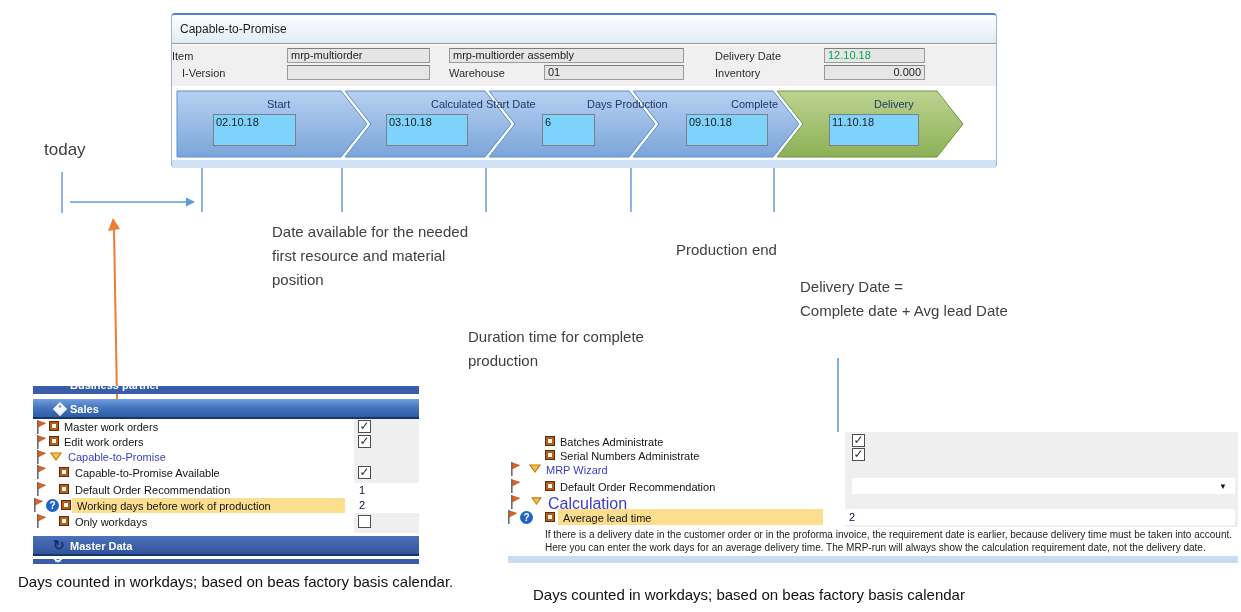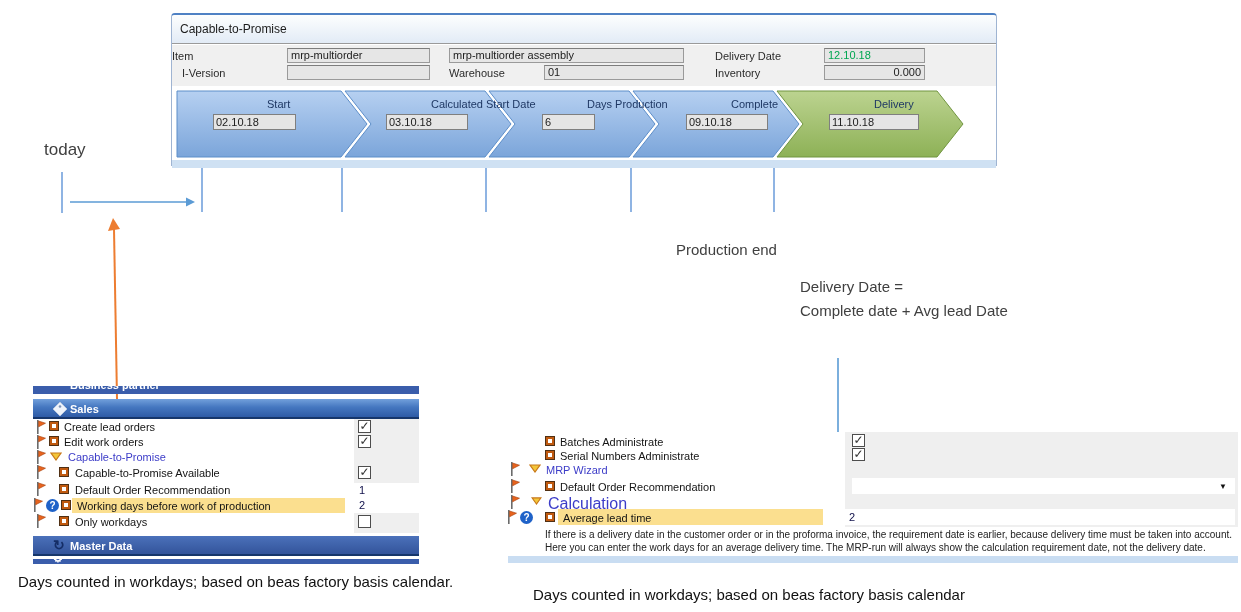--- a/index.html
+++ b/index.html
@@ -13,21 +13,21 @@
   .win-title { position:absolute; left:0; top:0; width:100%; height:29px; background:linear-gradient(#fdfefe,#e2ebf6); border-bottom:1px solid #9a9a9a; border-radius:3px 3px 0 0; font-size:12px; color:#1c1c1c; line-height:29px; padding-left:8px; }
   .win-form { position:absolute; left:0; top:30px; width:100%; height:41px; background:#f0f0f0; }
   .flabel { position:absolute; font-size:11px; color:#2b2b2b; line-height:15px; }
   .finput { position:absolute; height:15px; background:#e6e6e6; border:1px solid #9a9a9a; border-top-color:#7d7d7d; font-size:11px; line-height:13px; color:#1c1c1c; padding:0 3px; }
   .win-band { position:absolute; left:0; top:71px; width:100%; height:87px; background:#fff; }
   .win-strip { position:absolute; left:0; top:145px; width:100%; height:8px; background:#cfe1f3; }
   .green-text { color:#00a651; }
 
   
   .chev-label { font-size:11px; color:#1f3864; white-space:nowrap;margin-left:45px; }
-  .chev-box { height:16px; background:#e5e5e5; border:1px solid #7f7f7f; font-size:11px; line-height:14px; color:#1c1c1c; padding:0 2px; white-space:nowrap; }
+  .chev-box { height:32px; background:#7dd3fc; border:1px solid #7f7f7f; font-size:11px; line-height:14px; color:#1c1c1c; padding:0 2px; white-space:nowrap; }
 
   
   .tick { width:2px; background:#8fb4e3; }
   .ann { font-size:15px; color:#404040; white-space:pre-line; line-height:24px; }
   .caption { font-size:15px; color:#111; white-space:nowrap; }
 
   
   .hdr-bar { background:linear-gradient(#72a0dc,#4577c0 45%,#2e5ba6); border-bottom:2px solid #16366b; color:#fff; font-size:11px; font-weight:bold; }
   .hdr-label { position:absolute; left:37px; top:0; line-height:20px; }
   .row-label { position:absolute; font-size:11px; color:#141414; line-height:15px; white-space:nowrap; }
@@ -117,23 +117,28 @@
   <div class="abs chev-box green-text" style="left:829px;top:114px;width:90px">11.10.18</div>
 
   <div class="abs tick" style="left:61px;top:172px;height:41px"></div>
   <div class="abs tick" style="left:201px;top:168px;height:44px"></div>
   <div class="abs tick" style="left:341px;top:168px;height:44px"></div>
   <div class="abs tick" style="left:485px;top:168px;height:44px"></div>
   <div class="abs tick" style="left:630px;top:168px;height:44px"></div>
   <div class="abs tick" style="left:773px;top:168px;height:44px"></div>
 
   <span class="abs ann" style="left:44px;top:138px;font-size:17px">today</span>
+  <div class="abs ann" style="left:272px;top:220px">Date available for the needed
+first resource and material
+position</div>
   <span class="abs ann" style="left:676px;top:238px">Production end</span>
   <div class="abs ann" style="left:800px;top:275px">Delivery Date =
 Complete date + Avg lead Date</div>
+  <div class="abs ann" style="left:468px;top:325px">Duration time for complete
+production</div>
 
   <svg class="abs" style="left:0;top:0;pointer-events:none" width="1241" height="612">
     <line x1="70" y1="202" x2="186" y2="202" stroke="#5b9bd5" stroke-width="1.6"></line>
     <polygon points="186,197.5 195,202 186,206.5" fill="#5b9bd5"></polygon>
     <line x1="838" y1="358" x2="838" y2="514" stroke="#5b9bd5" stroke-width="1.6"></line>
     <polygon points="833,514 843,514 838,523" fill="#5b9bd5"></polygon>
     <line x1="119" y1="512" x2="114" y2="229" stroke="#ed7d31" stroke-width="2"></line>
     <polygon points="108,231 120,229 113,218" fill="#ed7d31"></polygon>
   </svg>
 
@@ -148,21 +153,21 @@
     <span class="hdr-label">Sales</span>
   </div>
 
   <div class="abs" style="left:33px;top:419px;width:386px;height:114px;background:#fff"></div>
   <div class="gray-col" style="left:354px;top:419px;width:65px;height:114px"></div>
 
   <svg class="abs" style="left:36px;top:420px" width="10" height="14">
       <use href="#flag"></use>
     </svg>
   <div class="cbg" style="left:50px;top:422px"></div>
-  <span class="row-label" style="left:64px;top:420px">Create lead orders</span>
+  <span class="row-label" style="left:64px;top:420px">Master work orders</span>
   <div class="cbx" style="left:358px;top:420px">✓</div>
 
   <svg class="abs" style="left:36px;top:435px" width="10" height="14">
       <use href="#flag"></use>
     </svg>
   <div class="cbg" style="left:50px;top:437px"></div>
   <span class="row-label" style="left:64px;top:435px">Edit work orders</span>
   <div class="cbx" style="left:358px;top:435px">✓</div>
 
   <svg class="abs" style="left:36px;top:450px" width="10" height="14">

